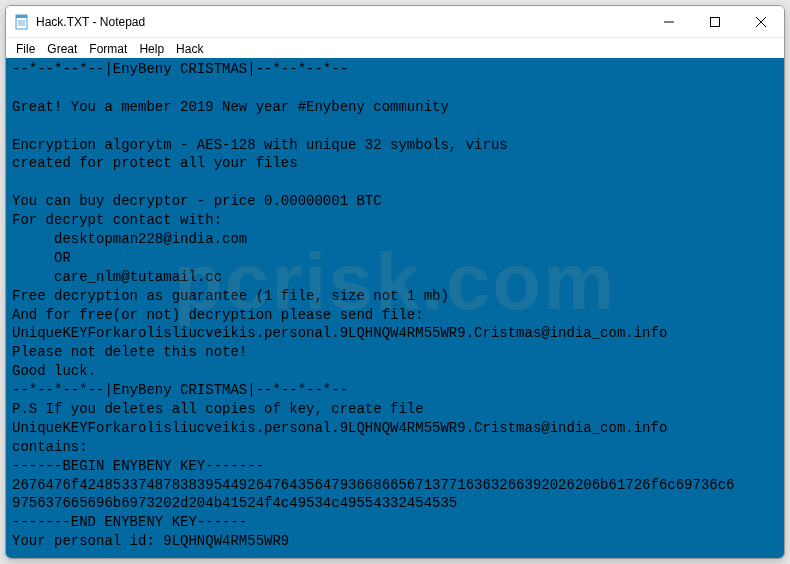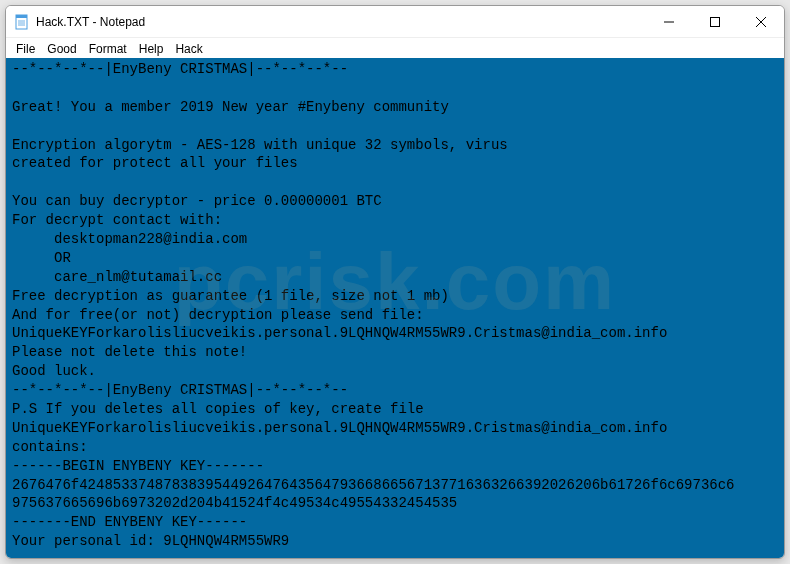--- a/index.html
+++ b/index.html
@@ -131,21 +131,21 @@
       <div class="window-control close">
         <svg width="10" height="10" viewBox="0 0 10 10">
             <line x1="0" y1="0" x2="10" y2="10" stroke="#000" stroke-width="1"></line>
             <line x1="10" y1="0" x2="0" y2="10" stroke="#000" stroke-width="1"></line>
           </svg>
       </div>
     </div>
   </div>
   <div class="menubar">
     <div class="menu-item">File</div>
-    <div class="menu-item">Good</div>
+    <div class="menu-item">Great</div>
     <div class="menu-item">Format</div>
     <div class="menu-item">Help</div>
     <div class="menu-item">Hack</div>
   </div>
   <div class="content"><span>--*--*--*--|EnyBeny CRISTMAS|--*--*--*--</span>
 <span></span>
 <span>Great! You a member 2019 New year #Enybeny community</span>
 <span></span>
 <span>Encryption algorytm - AES-128 with unique 32 symbols, virus</span>
 <span>created for protect all your files</span>

